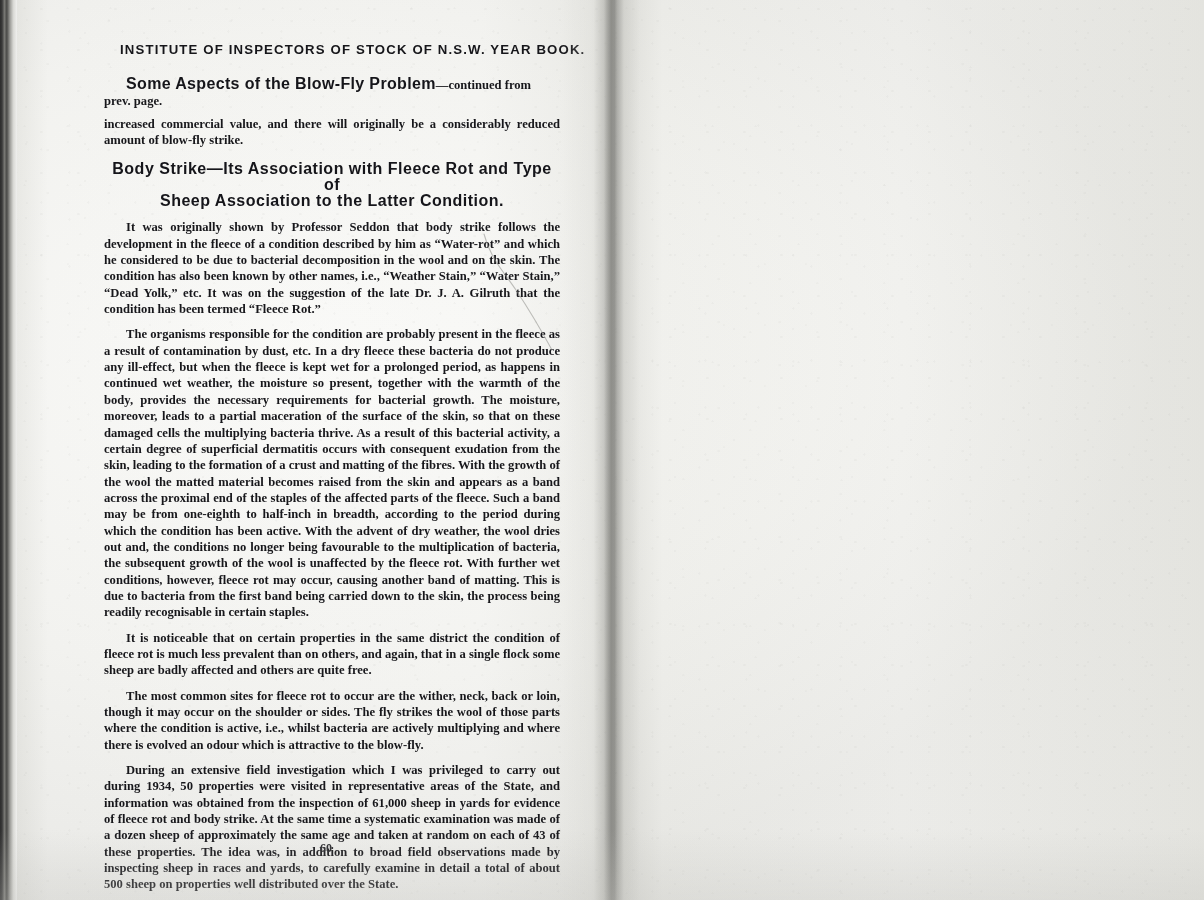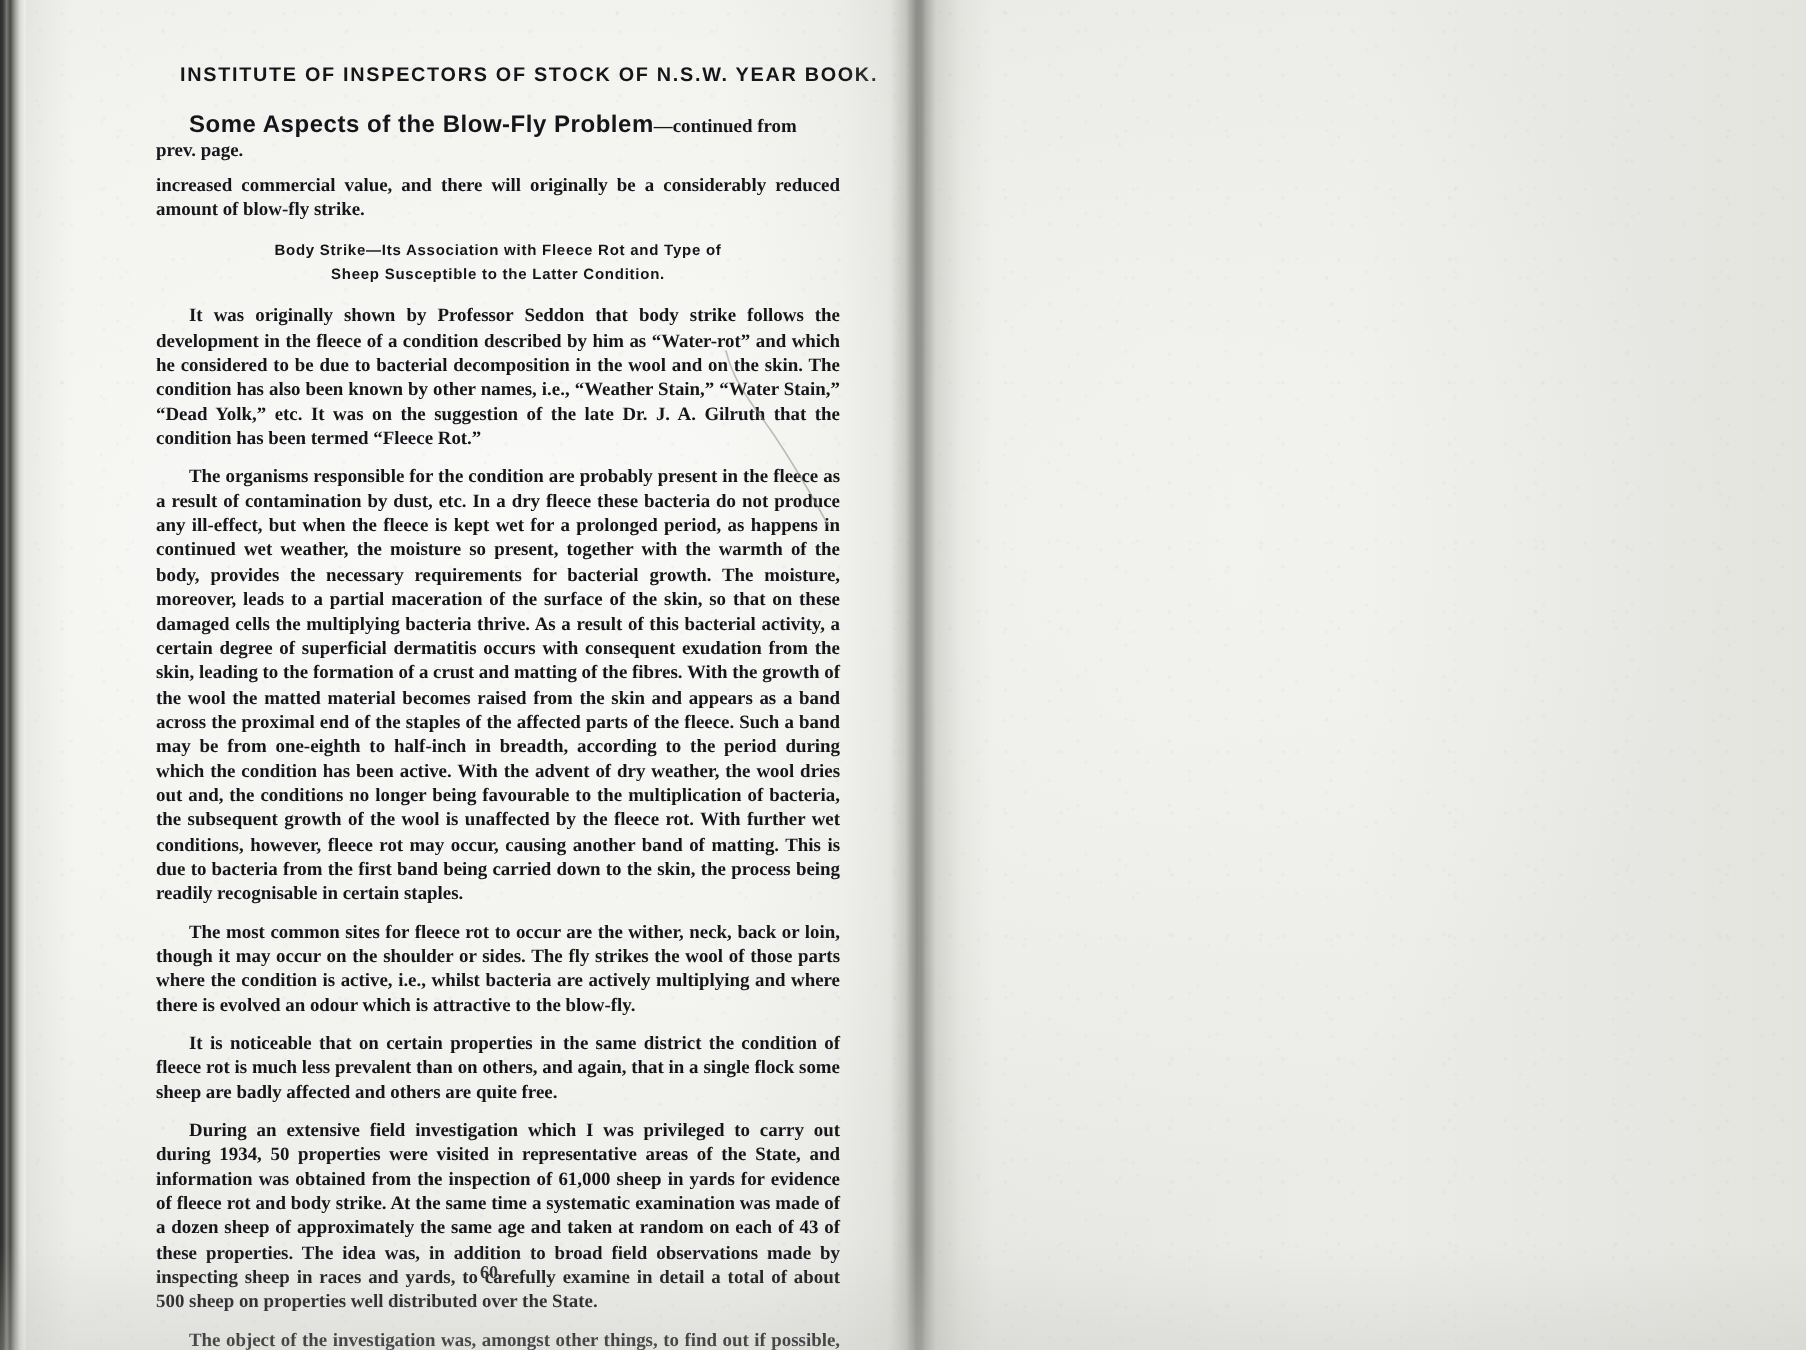--- a/index.html
+++ b/index.html
@@ -159,21 +159,21 @@
   p.head-line {
     margin: 10px 0 6px 0;
     text-align: left;
     text-indent: 22px;
   }
 
   
   .subhead {
     font-family: "Liberation Sans", sans-serif;
     font-weight: bold;
-    font-size: 10px;
+    font-size: 16px;
     letter-spacing: .5px;
     text-align: center;
     line-height: 16px;
     color: #15151a;
     margin: 13px 8px 10px 8px;
     text-indent: 0;
   }
 
   .para-gap { margin-top: 9px; }
 
@@ -203,27 +203,27 @@
     <div class="running-head">INSTITUTE OF INSPECTORS OF STOCK OF N.S.W. YEAR BOOK.</div>
 
     <div class="col">
 
       <p class="head-line"><span class="runin">Some Aspects of the Blow-Fly Problem</span><span class="contd">—continued from prev. page.</span></p>
 
       <p>increased commercial value, and there will originally be a considerably reduced amount of blow-fly strike.</p>
 
       <p class="subhead">
         <span>Body Strike—Its Association with Fleece Rot and Type of</span><br>
-        <span>Sheep Susceptible to the Latter Condition.</span>
+        <span>Sheep Association to the Latter Condition.</span>
       </p>
 
       <p class="ind">It was originally shown by Professor Seddon that body strike follows the development in the fleece of a condition described by him as “Water-rot” and which he considered to be due to bacterial decomposition in the wool and on the skin. The condition has also been known by other names, i.e., “Weather Stain,” “Water Stain,” “Dead Yolk,” etc. It was on the suggestion of the late Dr. J. A. Gilruth that the condition has been termed “Fleece Rot.”</p>
       <p class="ind para-gap">The organisms responsible for the condition are probably present in the fleece as a result of contamination by dust, etc. In a dry fleece these bacteria do not produce any ill-effect, but when the fleece is kept wet for a prolonged period, as happens in continued wet weather, the moisture so present, together with the warmth of the body, provides the necessary requirements for bacterial growth. The moisture, moreover, leads to a partial maceration of the surface of the skin, so that on these damaged cells the multiplying bacteria thrive. As a result of this bacterial activity, a certain degree of superficial dermatitis occurs with consequent exudation from the skin, leading to the formation of a crust and matting of the fibres. With the growth of the wool the matted material becomes raised from the skin and appears as a band across the proximal end of the staples of the affected parts of the fleece. Such a band may be from one-eighth to half-inch in breadth, according to the period during which the condition has been active. With the advent of dry weather, the wool dries out and, the conditions no longer being favourable to the multiplication of bacteria, the subsequent growth of the wool is unaffected by the fleece rot. With further wet conditions, however, fleece rot may occur, causing another band of matting. This is due to bacteria from the first band being carried down to the skin, the process being readily recognisable in certain staples.</p>
+      <p class="ind para-gap">It is noticeable that on certain properties in the same district the condition of fleece rot is much less prevalent than on others, and again, that in a single flock some sheep are badly affected and others are quite free.</p>
       <p class="ind para-gap">The most common sites for fleece rot to occur are the wither, neck, back or loin, though it may occur on the shoulder or sides. The fly strikes the wool of those parts where the condition is active, i.e., whilst bacteria are actively multiplying and where there is evolved an odour which is attractive to the blow-fly.</p>
-      <p class="ind para-gap">It is noticeable that on certain properties in the same district the condition of fleece rot is much less prevalent than on others, and again, that in a single flock some sheep are badly affected and others are quite free.</p>
       <p class="ind para-gap">During an extensive field investigation which I was privileged to carry out during 1934, 50 properties were visited in representative areas of the State, and information was obtained from the inspection of 61,000 sheep in yards for evidence of fleece rot and body strike. At the same time a systematic examination was made of a dozen sheep of approximately the same age and taken at random on each of 43 of these properties. The idea was, in addition to broad field observations made by inspecting sheep in races and yards, to carefully examine in detail a total of about 500 sheep on properties well distributed over the State.</p>
       <p class="ind para-gap">The object of the investigation was, amongst other things, to find out if possible, whether sheep carrying a certain type of wool, or of</p>
     </div>
 
     <div class="folio">60</div>
   </div>
 
   <div class="page page-right softtext">
     
 

